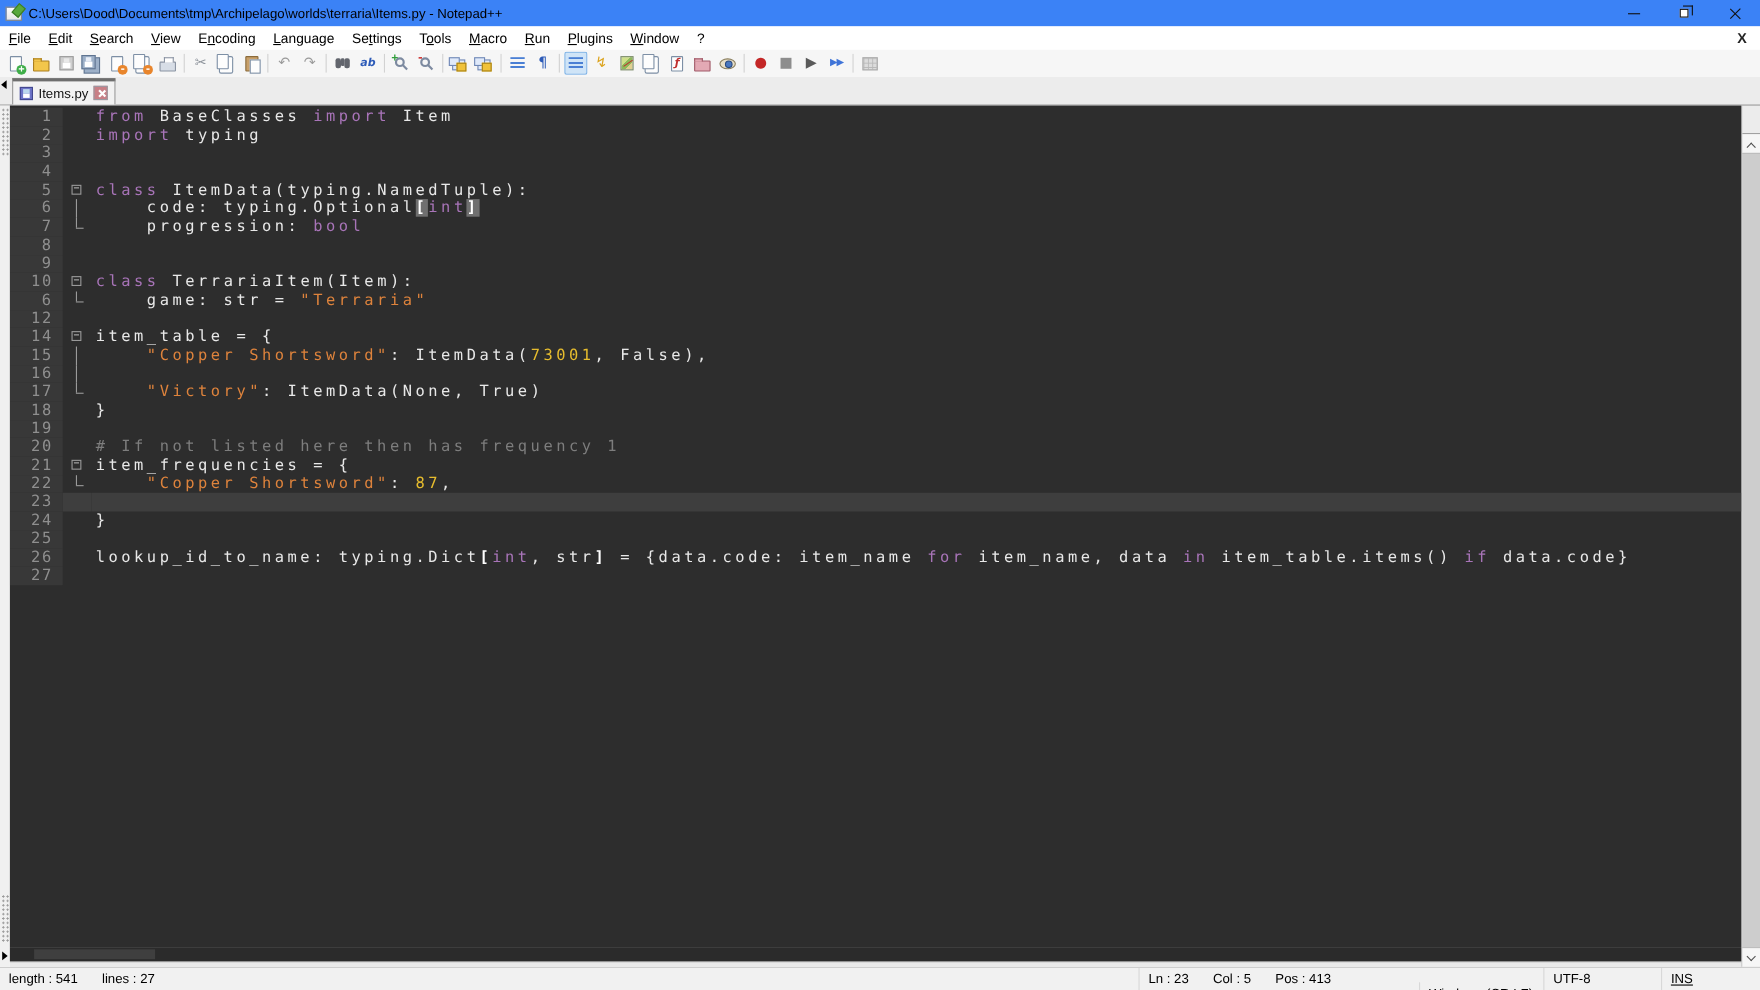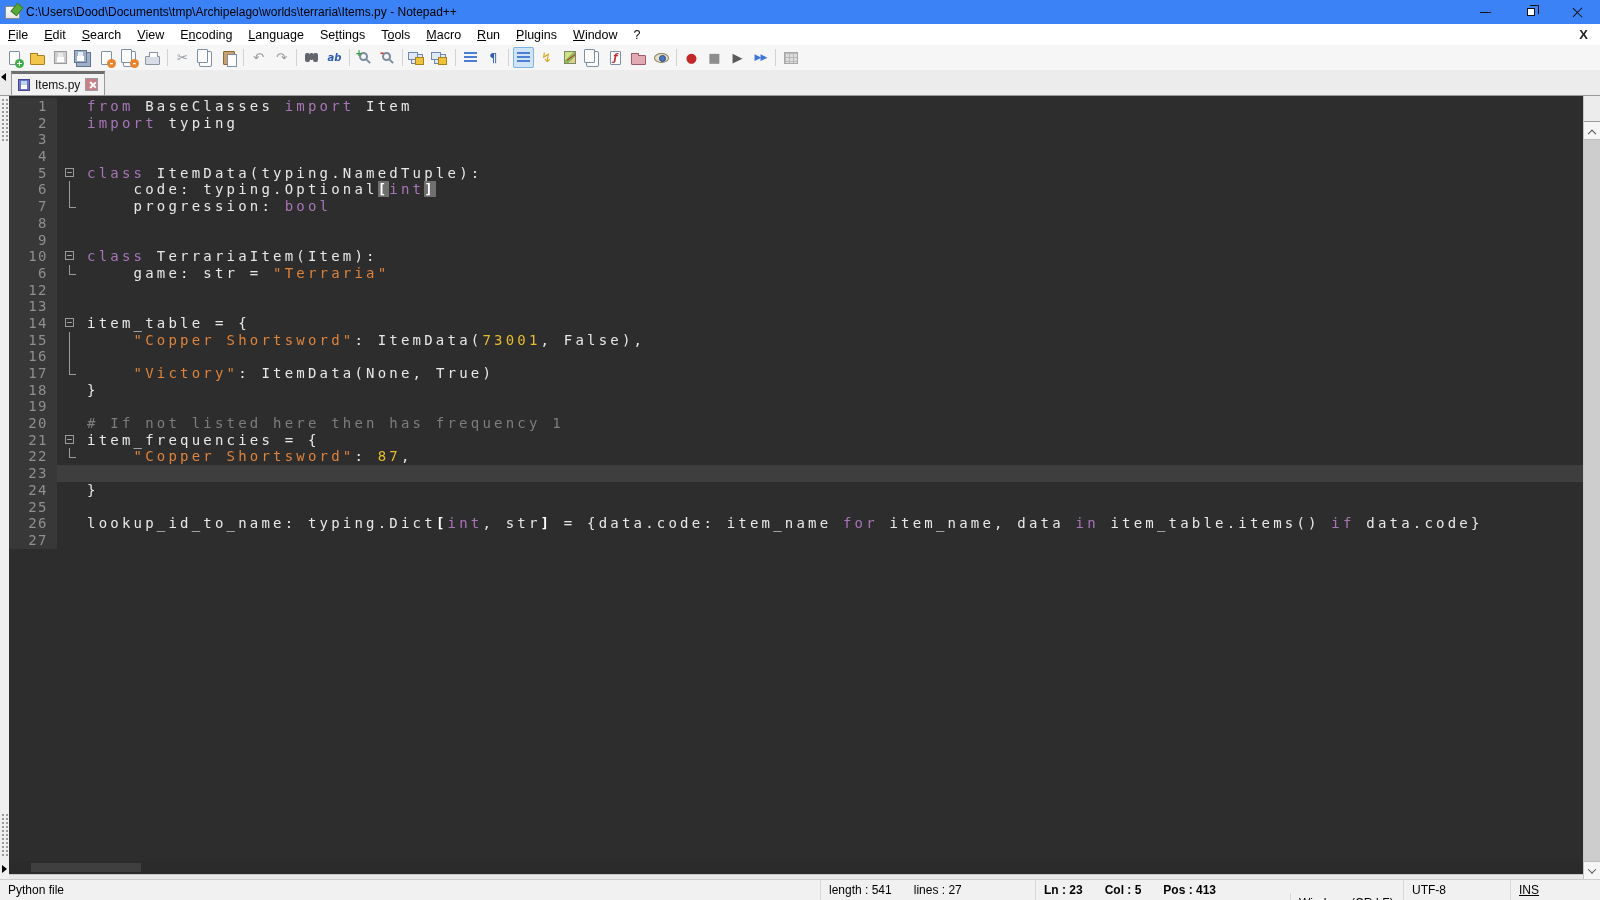--- a/index.html
+++ b/index.html
@@ -112,21 +112,21 @@
   .vscroll-spacer { height:26px; background:#ececec; border-bottom:1px solid #9a9a9a; }
   .varrow { height:17px; background:#f6f6f6; display:flex; align-items:center; justify-content:center; flex:none; }
   .chev-up { width:6px; height:6px; border-left:1.5px solid #505050; border-top:1.5px solid #505050; transform:rotate(45deg) translate(2px,2px); }
   .chev-down { width:6px; height:6px; border-left:1.5px solid #505050; border-top:1.5px solid #505050; transform:rotate(225deg) translate(1px,1px); }
   .vthumb { flex:1; background:#cdcdcd; border-top:1px solid #bdbdbd; border-bottom:1px solid #bdbdbd; }
 
   
   .statusbar { height:21px; background:#f1f1f1; border-top:1px solid #cdcdcd; display:flex; align-items:center; font-size:12px; color:#000; flex:none; }
   .sb-sec { padding:0 8px; white-space:nowrap; height:100%; display:flex; align-items:center; gap:22px; border-left:1px solid #d8d8d8; }
   .sb-sec:first-child { border-left:none; flex:1; }
-  .sb-len { width:215px; } .sb-pos { width:255px;font-weight:bold; } .sb-eol { width:113px;margin-top:26px; } .sb-enc { width:107px; } .sb-ins { width:90px;text-decoration:underline; }
+  .sb-len { width:215px; } .sb-pos { width:255px; } .sb-eol { width:113px;margin-top:26px; } .sb-enc { width:107px; } .sb-ins { width:90px;text-decoration:underline; }
 </style>
 </head>
 <body>
 
 <div class="window">
 
   <div class="titlebar">
     <span class="np-icon"></span>
     <span class="title-text">C:\Users\Dood\Documents\tmp\Archipelago\worlds\terraria\Items.py - Notepad++</span>
     <div class="win-controls">
@@ -297,21 +297,20 @@
           <div class="cl"><span class="ln">3</span><span class="fold"></span><span class="codeline"></span></div>
           <div class="cl"><span class="ln">4</span><span class="fold"></span><span class="codeline"></span></div>
           <div class="cl"><span class="ln">5</span><span class="fold"><span class="fbox">−</span></span><span class="codeline"><span class="t-k">class</span><span class="t-d"> ItemData(typing.NamedTuple):</span></span></div>
           <div class="cl"><span class="ln">6</span><span class="fold f-mid"></span><span class="codeline"><span class="t-d">    code: typing.Optional</span><span class="t-b">[</span><span class="t-k">int</span><span class="t-b">]</span></span></div>
           <div class="cl"><span class="ln">7</span><span class="fold f-end"></span><span class="codeline"><span class="t-d">    progression: </span><span class="t-k">bool</span></span></div>
           <div class="cl"><span class="ln">8</span><span class="fold"></span><span class="codeline"></span></div>
           <div class="cl"><span class="ln">9</span><span class="fold"></span><span class="codeline"></span></div>
           <div class="cl"><span class="ln">10</span><span class="fold"><span class="fbox">−</span></span><span class="codeline"><span class="t-k">class</span><span class="t-d"> TerrariaItem(Item):</span></span></div>
           <div class="cl"><span class="ln">6</span><span class="fold f-end"></span><span class="codeline"><span class="t-d">    game: str = </span><span class="t-s">"Terraria"</span></span></div>
           <div class="cl"><span class="ln">12</span><span class="fold"></span><span class="codeline"></span></div>
-          <div class="cl"><span class="ln">13</span><span class="fold"></span><span class="codeline"></span></div>
           <div class="cl"><span class="ln">14</span><span class="fold"><span class="fbox">−</span></span><span class="codeline"><span class="t-d">item_table = {</span></span></div>
           <div class="cl"><span class="ln">15</span><span class="fold f-mid"></span><span class="codeline"><span class="t-d">    </span><span class="t-s">"Copper Shortsword"</span><span class="t-d">: ItemData(</span><span class="t-n">73001</span><span class="t-d">, False),</span></span></div>
           <div class="cl"><span class="ln">16</span><span class="fold f-mid"></span><span class="codeline"></span></div>
           <div class="cl"><span class="ln">17</span><span class="fold f-end"></span><span class="codeline"><span class="t-d">    </span><span class="t-s">"Victory"</span><span class="t-d">: ItemData(None, True)</span></span></div>
           <div class="cl"><span class="ln">18</span><span class="fold"></span><span class="codeline"><span class="t-d">}</span></span></div>
           <div class="cl"><span class="ln">19</span><span class="fold"></span><span class="codeline"></span></div>
           <div class="cl"><span class="ln">20</span><span class="fold"></span><span class="codeline"><span class="t-c"># If not listed here then has frequency 1</span></span></div>
           <div class="cl"><span class="ln">21</span><span class="fold"><span class="fbox">−</span></span><span class="codeline"><span class="t-d">item_frequencies = {</span></span></div>
           <div class="cl"><span class="ln">22</span><span class="fold f-end"></span><span class="codeline"><span class="t-d">    </span><span class="t-s">"Copper Shortsword"</span><span class="t-d">: </span><span class="t-n">87</span><span class="t-d">,</span></span></div>
           <div class="cl cur"><span class="ln">23</span><span class="fold"></span><span class="codeline"></span></div>
@@ -332,21 +331,20 @@
           <span class="chev-up"></span>
         </div>
       <div class="vthumb"></div>
       <div class="varrow">
           <span class="chev-down"></span>
         </div>
     </div>
   </div>
 
   <div class="statusbar">
-    <span class="sb-sec">Python file</span>
     <span class="sb-sec sb-len">
       <span>length : 541</span>
       <span>lines : 27</span>
     </span>
     <span class="sb-sec sb-pos">
       <span>Ln : 23</span>
       <span>Col : 5</span>
       <span>Pos : 413</span>
     </span>
     <span class="sb-sec sb-eol">Windows (CR LF)</span>

